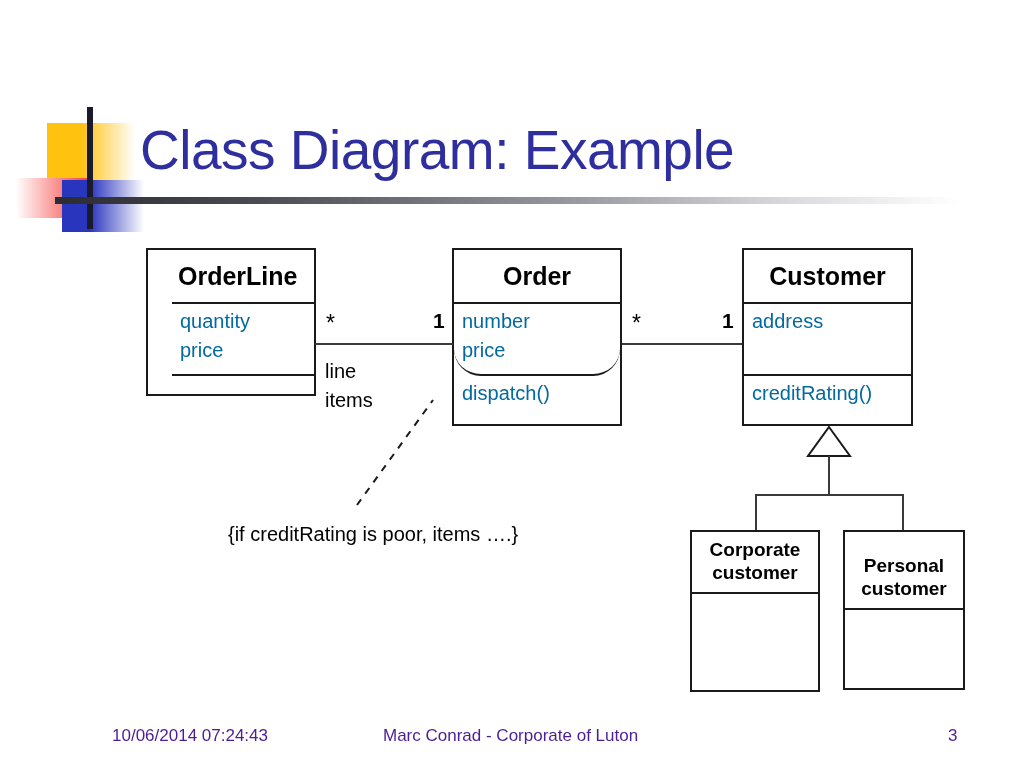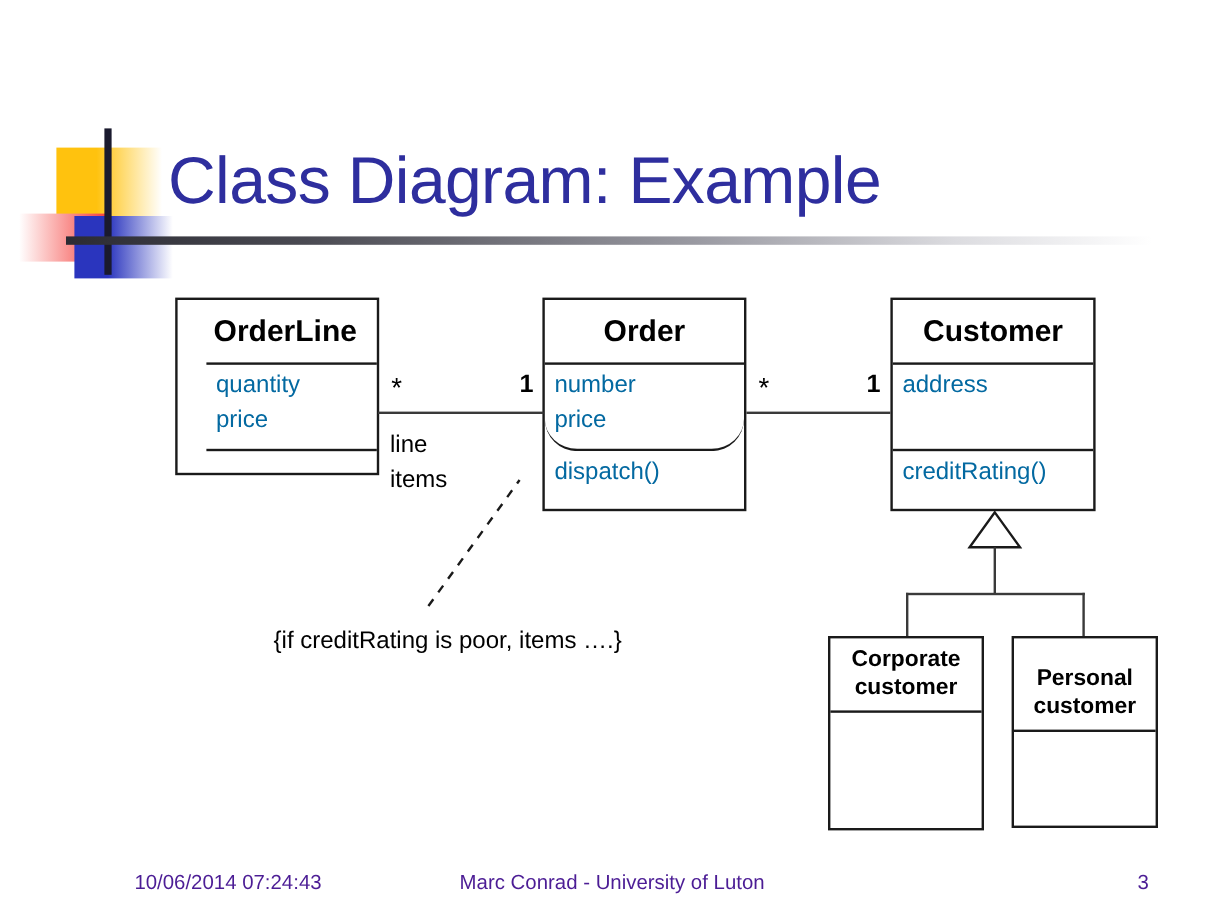--- a/index.html
+++ b/index.html
@@ -209,16 +209,16 @@
 
   <div class="uml-class" style="left:843px; top:530px; width:122px; height:160px;">
     <div class="uml-name small" style="height:62px; flex-direction:column;margin-top:16px;">
       <span>Personal</span>
       <span>customer</span>
     </div>
     <div class="uml-ops uml-empty" style="height:94px;"></div>
   </div>
 
   <div class="footer-item" id="footer-date">10/06/2014 07:24:43</div>
-  <div class="footer-item" id="footer-center">Marc Conrad - University of Luton</div>
+  <div class="footer-item" id="footer-center">Marc Conrad - Corporate of Luton</div>
   <div class="footer-item" id="footer-page">3</div>
 
 </div>
 
 </body></html>

